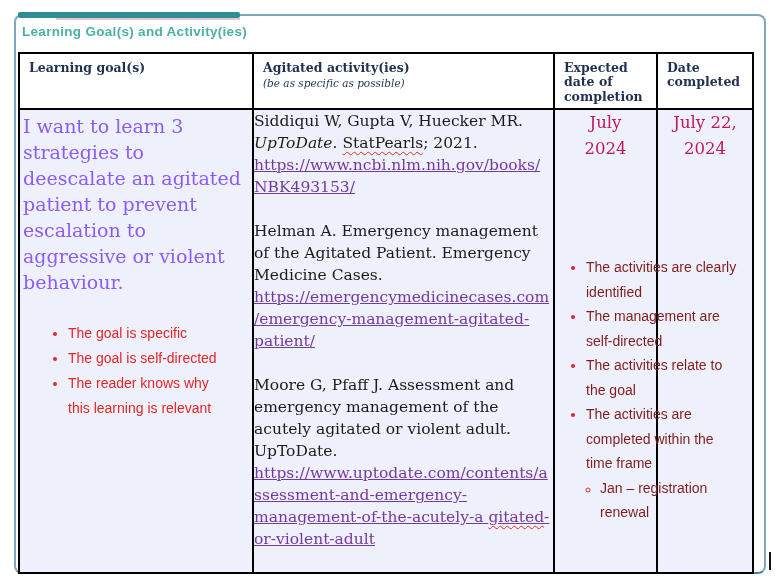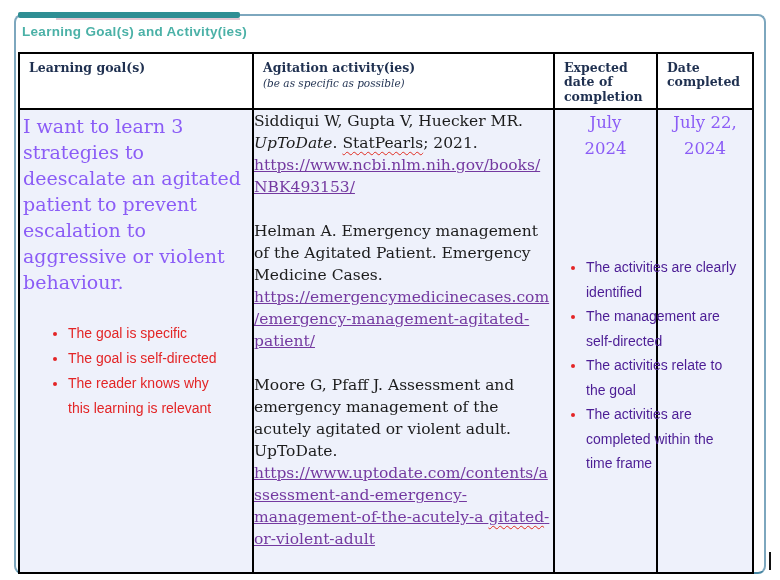--- a/index.html
+++ b/index.html
@@ -28,27 +28,27 @@
                 font-family:"Liberation Sans",sans-serif;font-size:14px;line-height:25px;color:#e32526;}
   ul.goal-notes li::marker{color:#e32526;font-size:13px;}
   
   .act-cell{padding:8px 4px 0 7px;}
   .citation{font-size:15.5px;line-height:22px;color:#1c1c1c;margin:0 0 22px 0;overflow-wrap:anywhere;}
   .citation a{color:#7439a0;text-decoration:underline;cursor:pointer;}
   .wavy{text-decoration:underline;text-decoration-style:wavy;text-decoration-color:#e02b20;
         text-decoration-thickness:1px;text-underline-offset:3px;}
   .italic{font-style:italic;}
   
-  .date-cell{text-align:center;padding-top:44px;font-size:16.5px;line-height:26px;color:#8b5cf6;}
+  .date-cell{text-align:center;padding-top:44px;font-size:16.5px;line-height:26px;color:#be185d;}
   .date-inner{display:inline-block;}
   .date-inner.narrow{max-width:52px;}
   .date-inner.med{max-width:66px;}
   
   .activity-notes-overlay{position:absolute;left:560px;top:255px;width:182px;
-        font-family:"Liberation Sans",sans-serif;font-size:14px;line-height:24.5px;color:#4c1d95;}
+        font-family:"Liberation Sans",sans-serif;font-size:14px;line-height:24.5px;color:#7f1d1d;}
   ul.act-notes{margin:0;padding-left:26px;list-style:disc;}
   ul.act-notes li::marker{color:#e32526;font-size:13px;}
   ul.act-subnotes{margin:0;padding-left:40px;list-style:circle;}
   ul.act-subnotes li::marker{color:#e32526;font-size:12px;}
   
   .caret{position:absolute;left:769px;top:552px;width:2px;height:18px;background:#111111;}
 </style>
 </head>
 <body>
 
@@ -63,21 +63,21 @@
     <colgroup>
       <col style="width:234px">
         <col style="width:301px">
         <col style="width:103px">
         <col style="width:96px">
     </colgroup>
     <tbody>
         <tr class="hdr">
       <th>Learning goal(s)</th>
       <th>
-        <span>Agitation activity(ies)</span>
+        <span>Agitated activity(ies)</span>
         <span class="hdr-note">(be as specific as possible)</span>
       </th>
       <th>Expected date of completion</th>
       <th>Date completed</th>
     </tr>
     <tr class="bodyrow">
       <td class="goal-cell">
         <p class="goal-text">I want to learn 3 strategies to deescalate an agitated patient to prevent escalation to aggressive or violent behaviour.</p>
         <ul class="goal-notes">
           <li>The goal is specific</li>
@@ -100,16 +100,19 @@
   </tbody>
     </table>
 
   <div class="activity-notes-overlay">
     <ul class="act-notes">
       <li>The activities are clearly identified</li>
       <li>The management are self-directed</li>
       <li>The activities relate to the goal</li>
       <li>The activities are completed within the time frame</li>
     </ul>
+    <ul class="act-subnotes">
+      <li>Jan – registration renewal</li>
+    </ul>
   </div>
 
   <div class="caret"></div>
 </div>
 
 </body></html>

